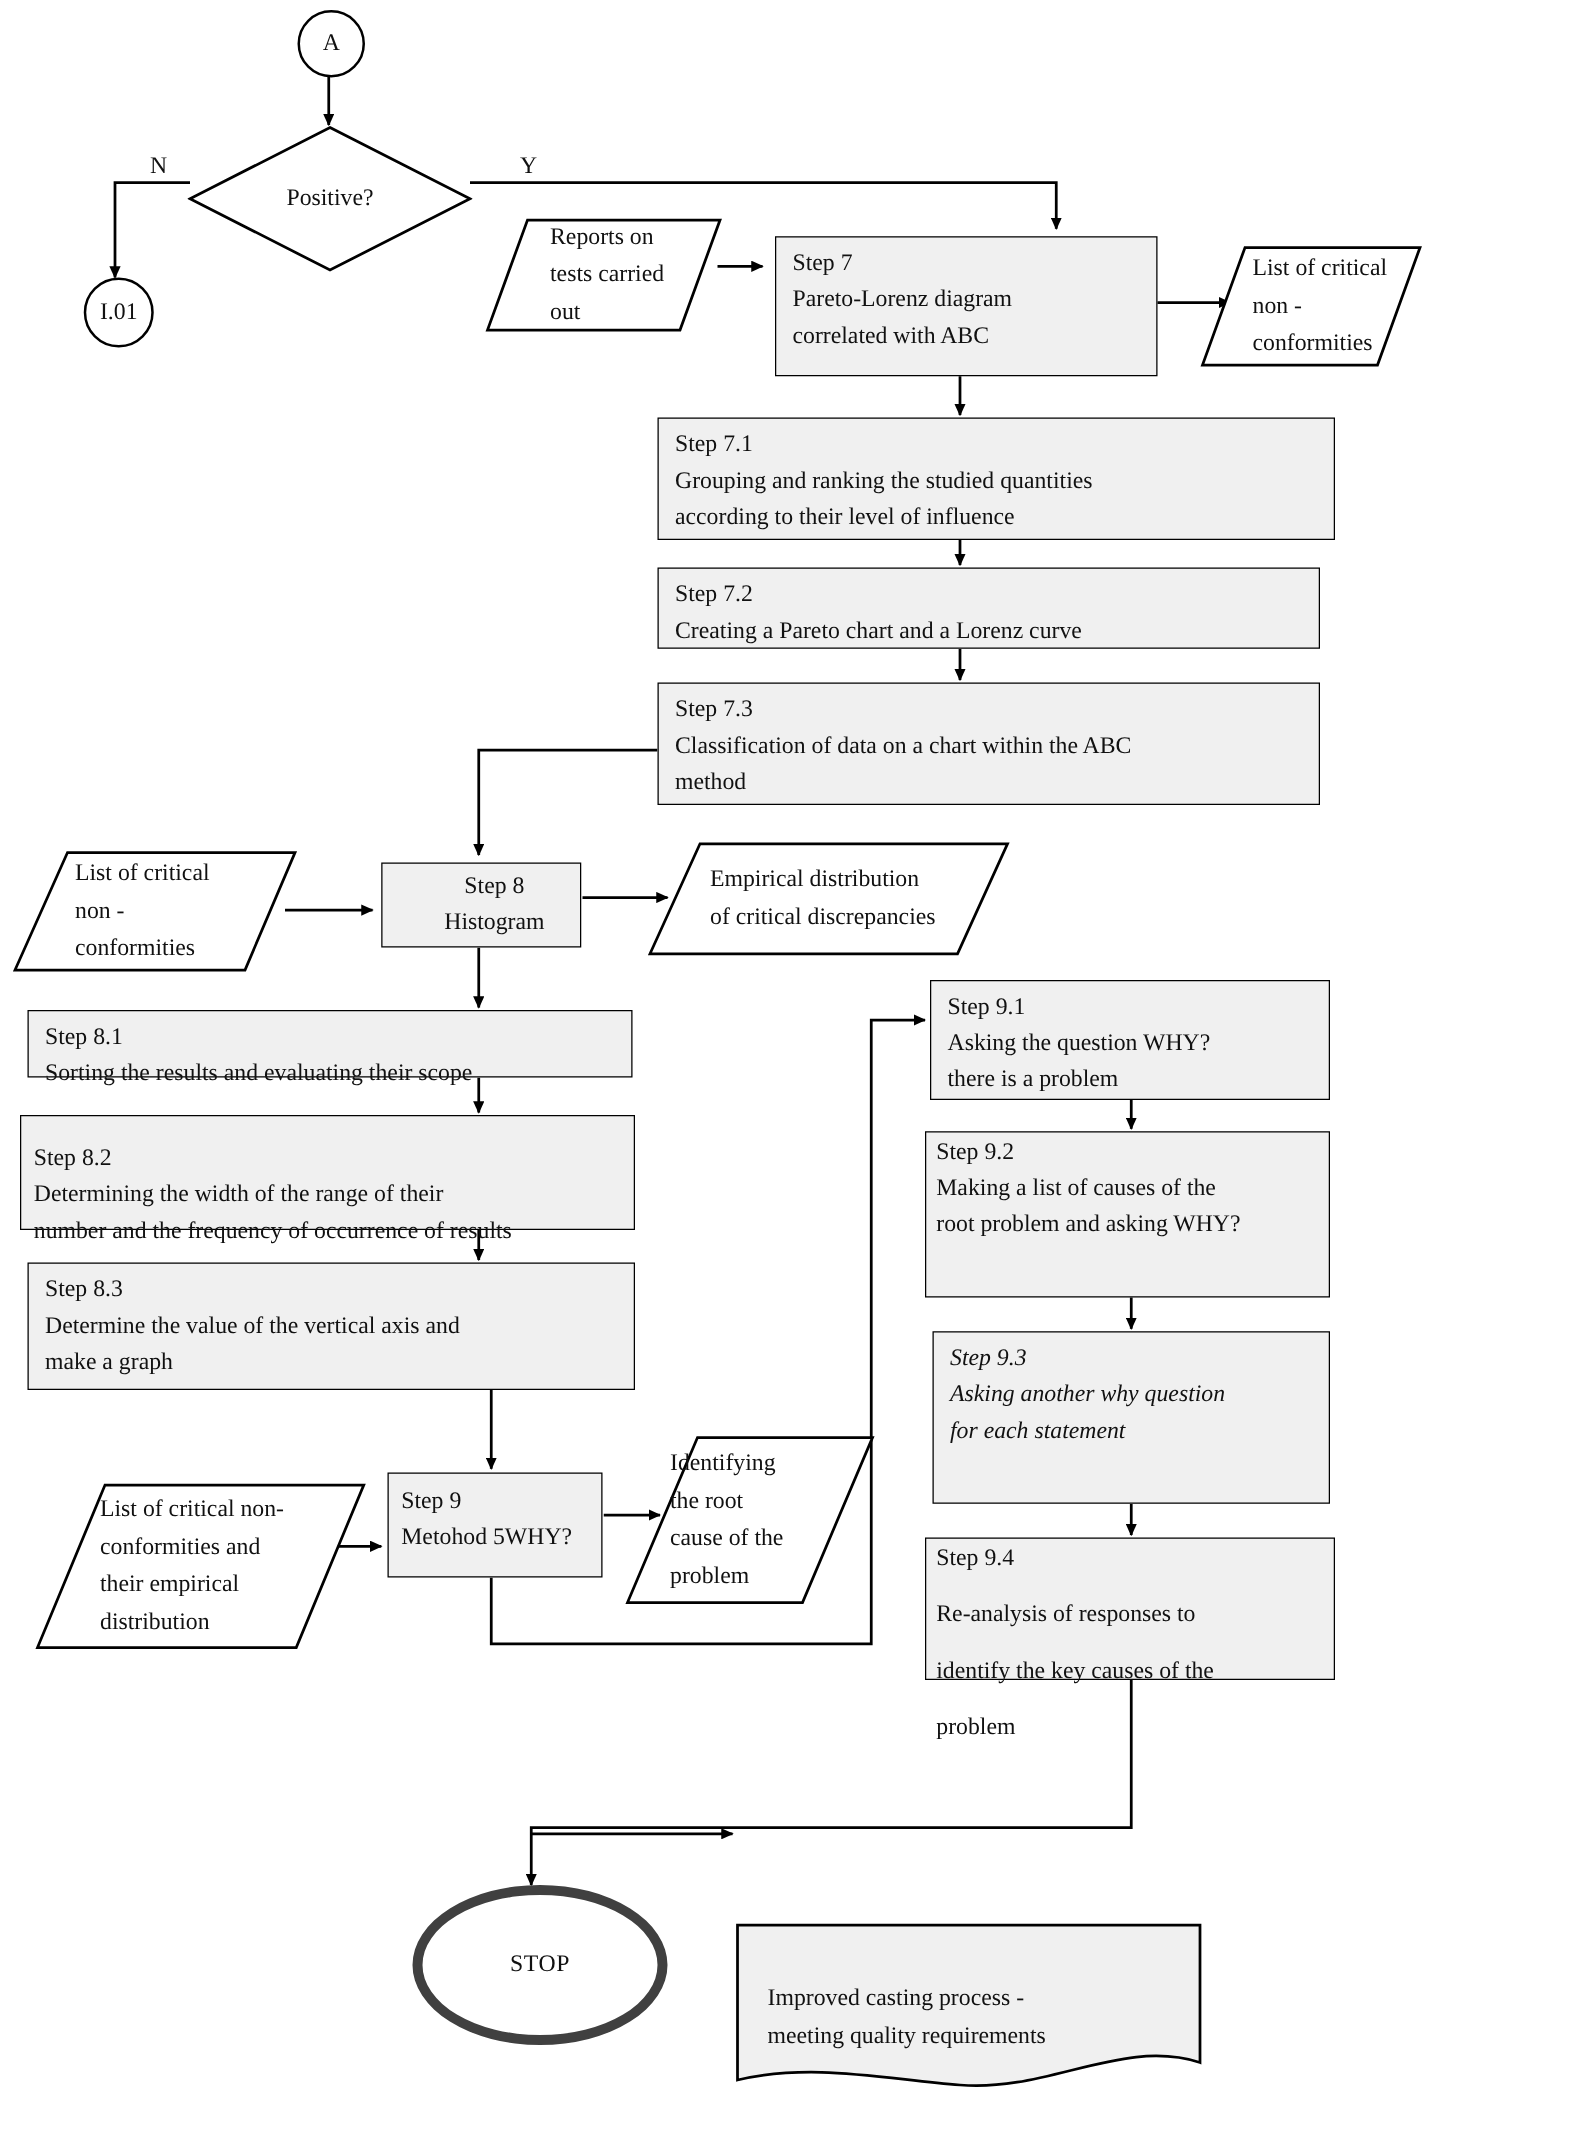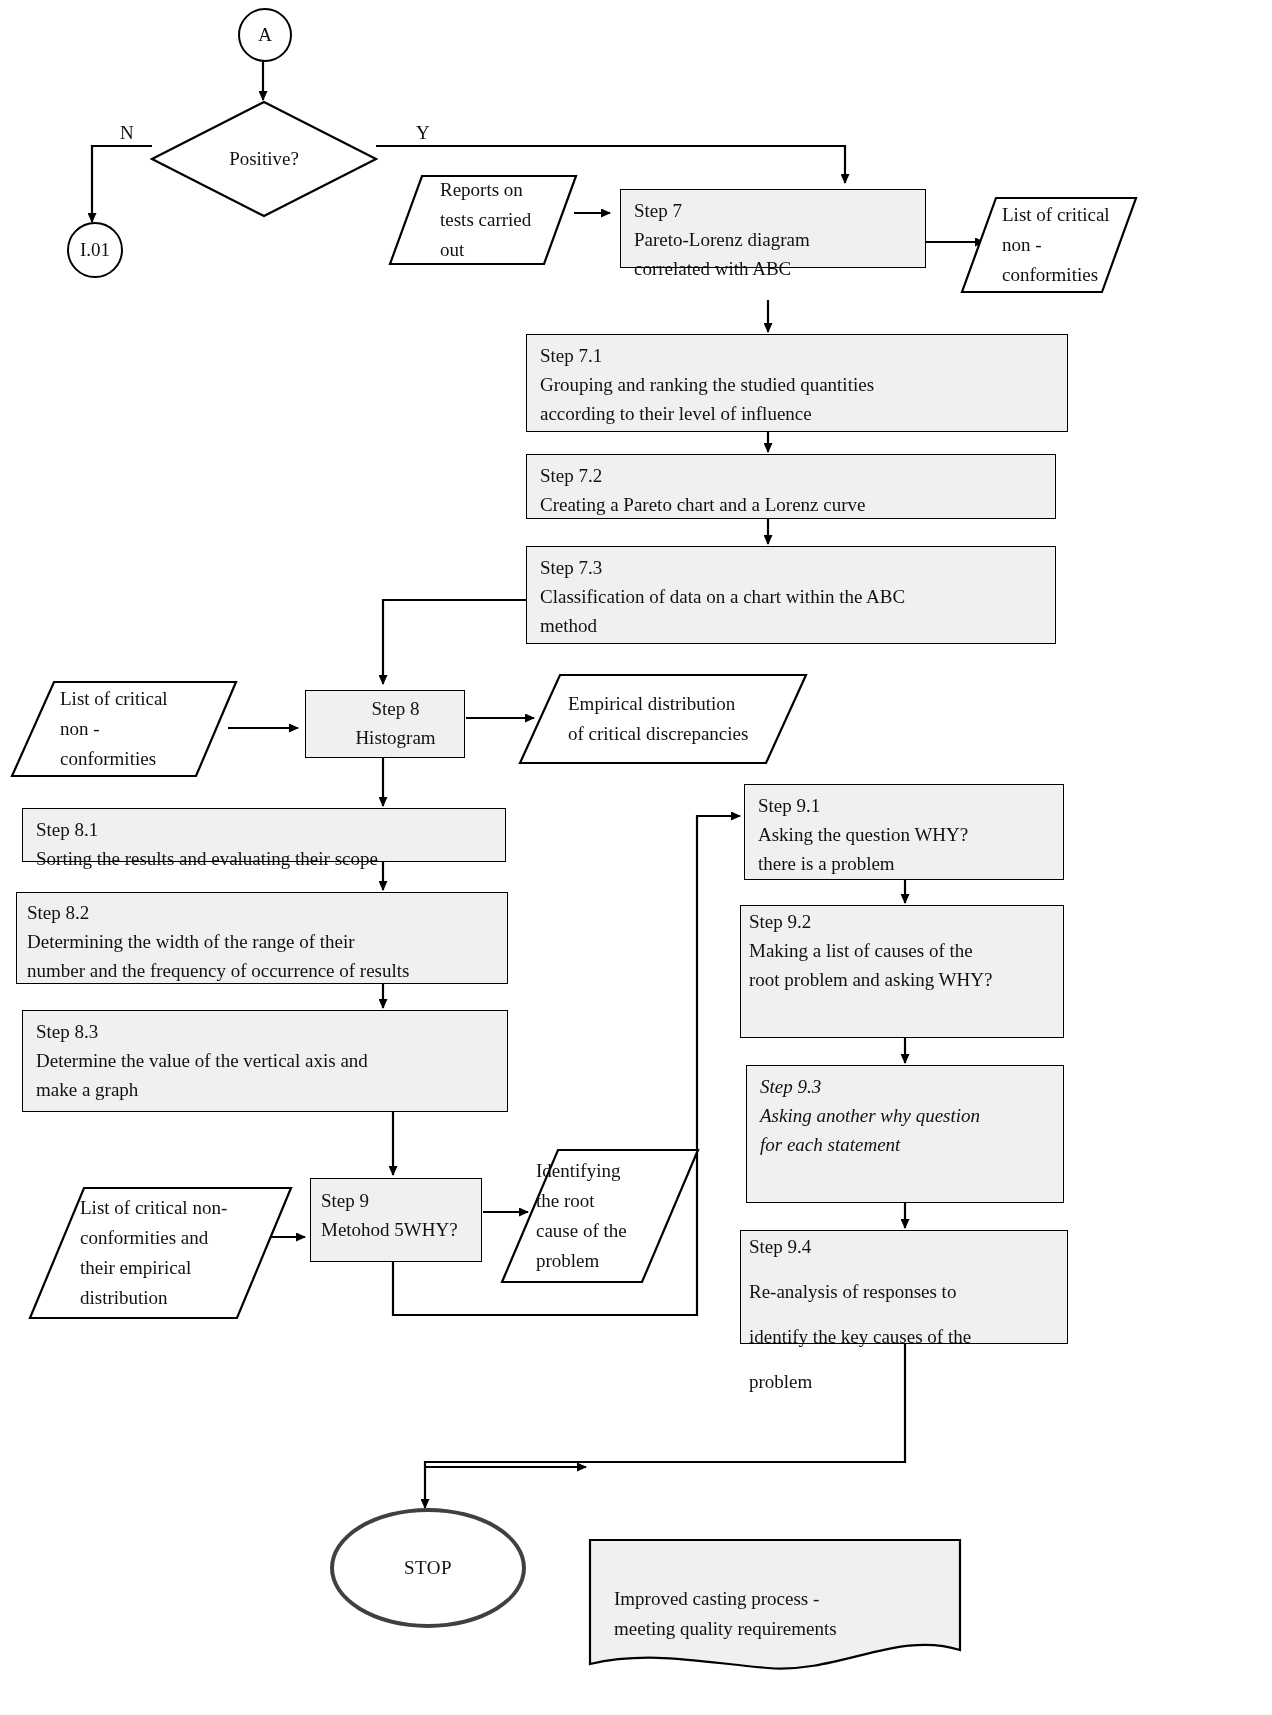--- a/index.html
+++ b/index.html
@@ -95,21 +95,21 @@
   .decision .dtext {
     position: absolute;
     left: 0; top: 0; width: 100%; height: 100%;
     display: flex; align-items: center; justify-content: center;
     font-size: 19px; color: #111;
   }
 
   
   .term {
     position: absolute;
-    border: 4px solid #404040;
+    border: 8px solid #404040;
     border-radius: 50%;
     background: #fff;
     display: flex;
     align-items: center;
     justify-content: center;
     font-size: 19px;
     color: #111;
     letter-spacing: .5px;
   }
 
@@ -219,21 +219,21 @@
     <svg width="190" height="92" xmlns="http://www.w3.org/2000/svg">
       <polygon points="34,2 188,2 156,90 2,90" fill="#ffffff" stroke="#000" stroke-width="2.2"></polygon>
     </svg>
     <div class="ptext" style="padding-left:52px;">
       <div class="ln">Reports on</div>
       <div class="ln">tests carried</div>
       <div class="ln">out</div>
     </div>
   </div>
 
-  <div class="node proc padded" style="left:620px; top:189px; width:306px; height:79px;justify-content:space-between;">
+  <div class="node proc padded" style="left:620px; top:189px; width:306px; height:112px;">
     <div class="ln">Step 7</div>
     <div class="ln">Pareto-Lorenz diagram</div>
     <div class="ln">correlated with ABC</div>
   </div>
 
   <div class="para" style="left:960px; top:196px; width:178px; height:98px;">
     <svg width="178" height="98" xmlns="http://www.w3.org/2000/svg">
       <polygon points="36,2 176,2 142,96 2,96" fill="#ffffff" stroke="#000" stroke-width="2.2"></polygon>
     </svg>
     <div class="ptext" style="padding-left:42px;">
@@ -284,21 +284,21 @@
       <div class="ln">Empirical distribution</div>
       <div class="ln">of critical discrepancies</div>
     </div>
   </div>
 
   <div class="node proc padded" style="left:22px; top:808px; width:484px; height:54px;">
     <div class="ln">Step 8.1</div>
     <div class="ln">Sorting the results and evaluating their scope</div>
   </div>
 
-  <div class="node proc" style="left:16px; top:892px; width:492px; height:92px; padding:6px 10px;">
+  <div class="node proc" style="left:16px; top:892px; width:492px; height:92px; padding:20px 10px;">
     <div class="ln">Step 8.2</div>
     <div class="ln">Determining the width of the range of their</div>
     <div class="ln">number and the frequency of occurrence of results</div>
   </div>
 
   <div class="node proc padded" style="left:22px; top:1010px; width:486px; height:102px;">
     <div class="ln">Step 8.3</div>
     <div class="ln">Determine the value of the vertical axis and</div>
     <div class="ln">make a graph</div>
   </div>

